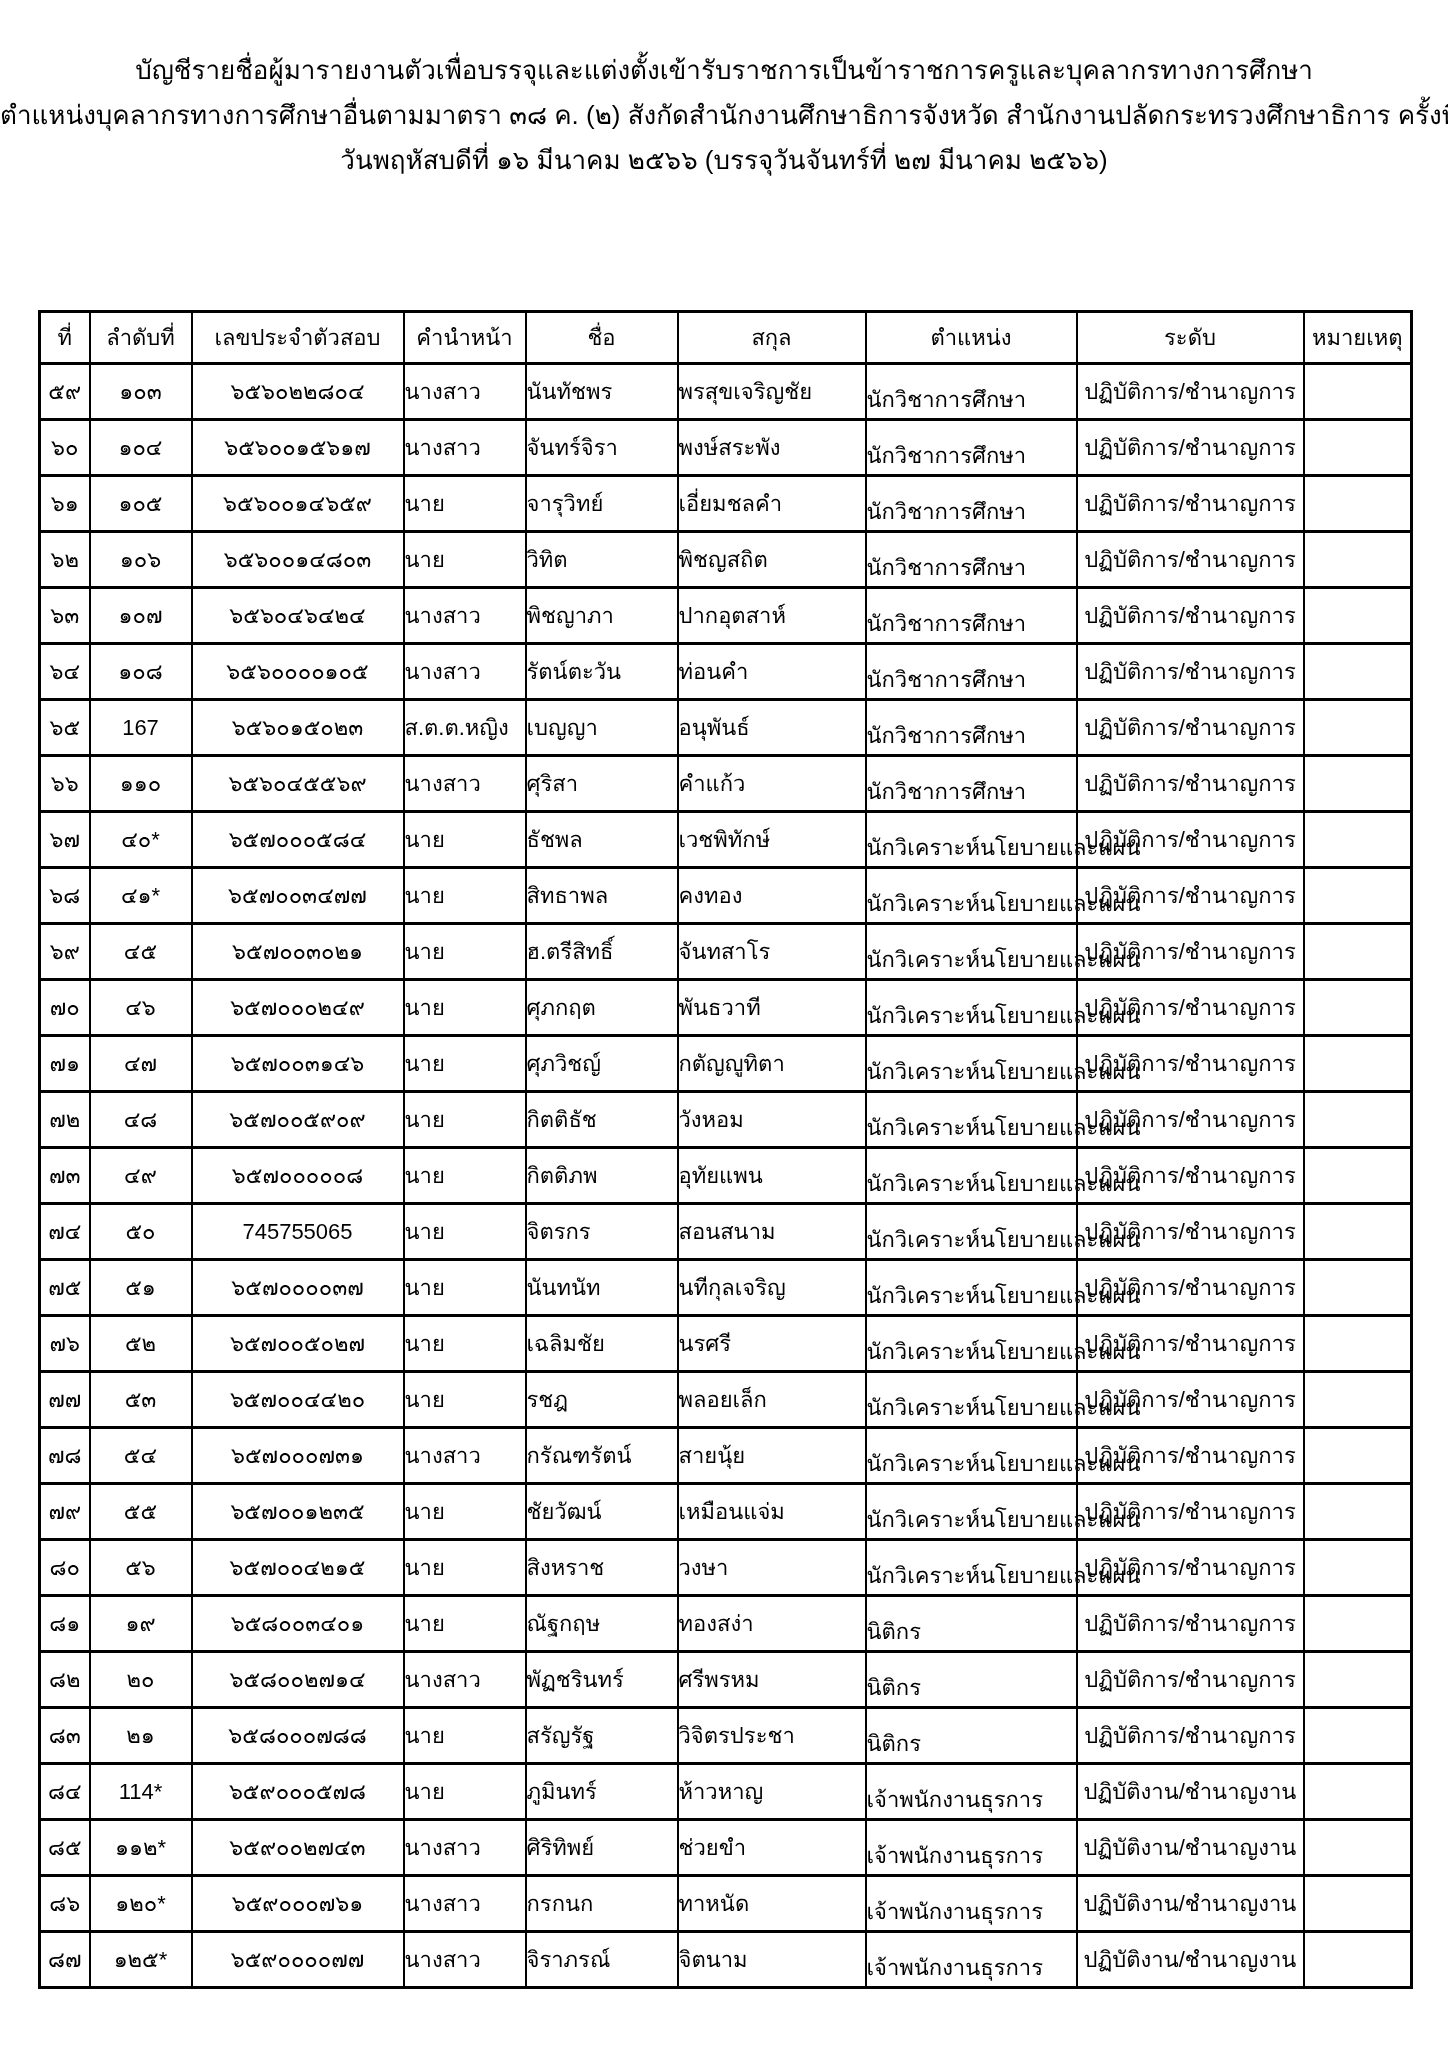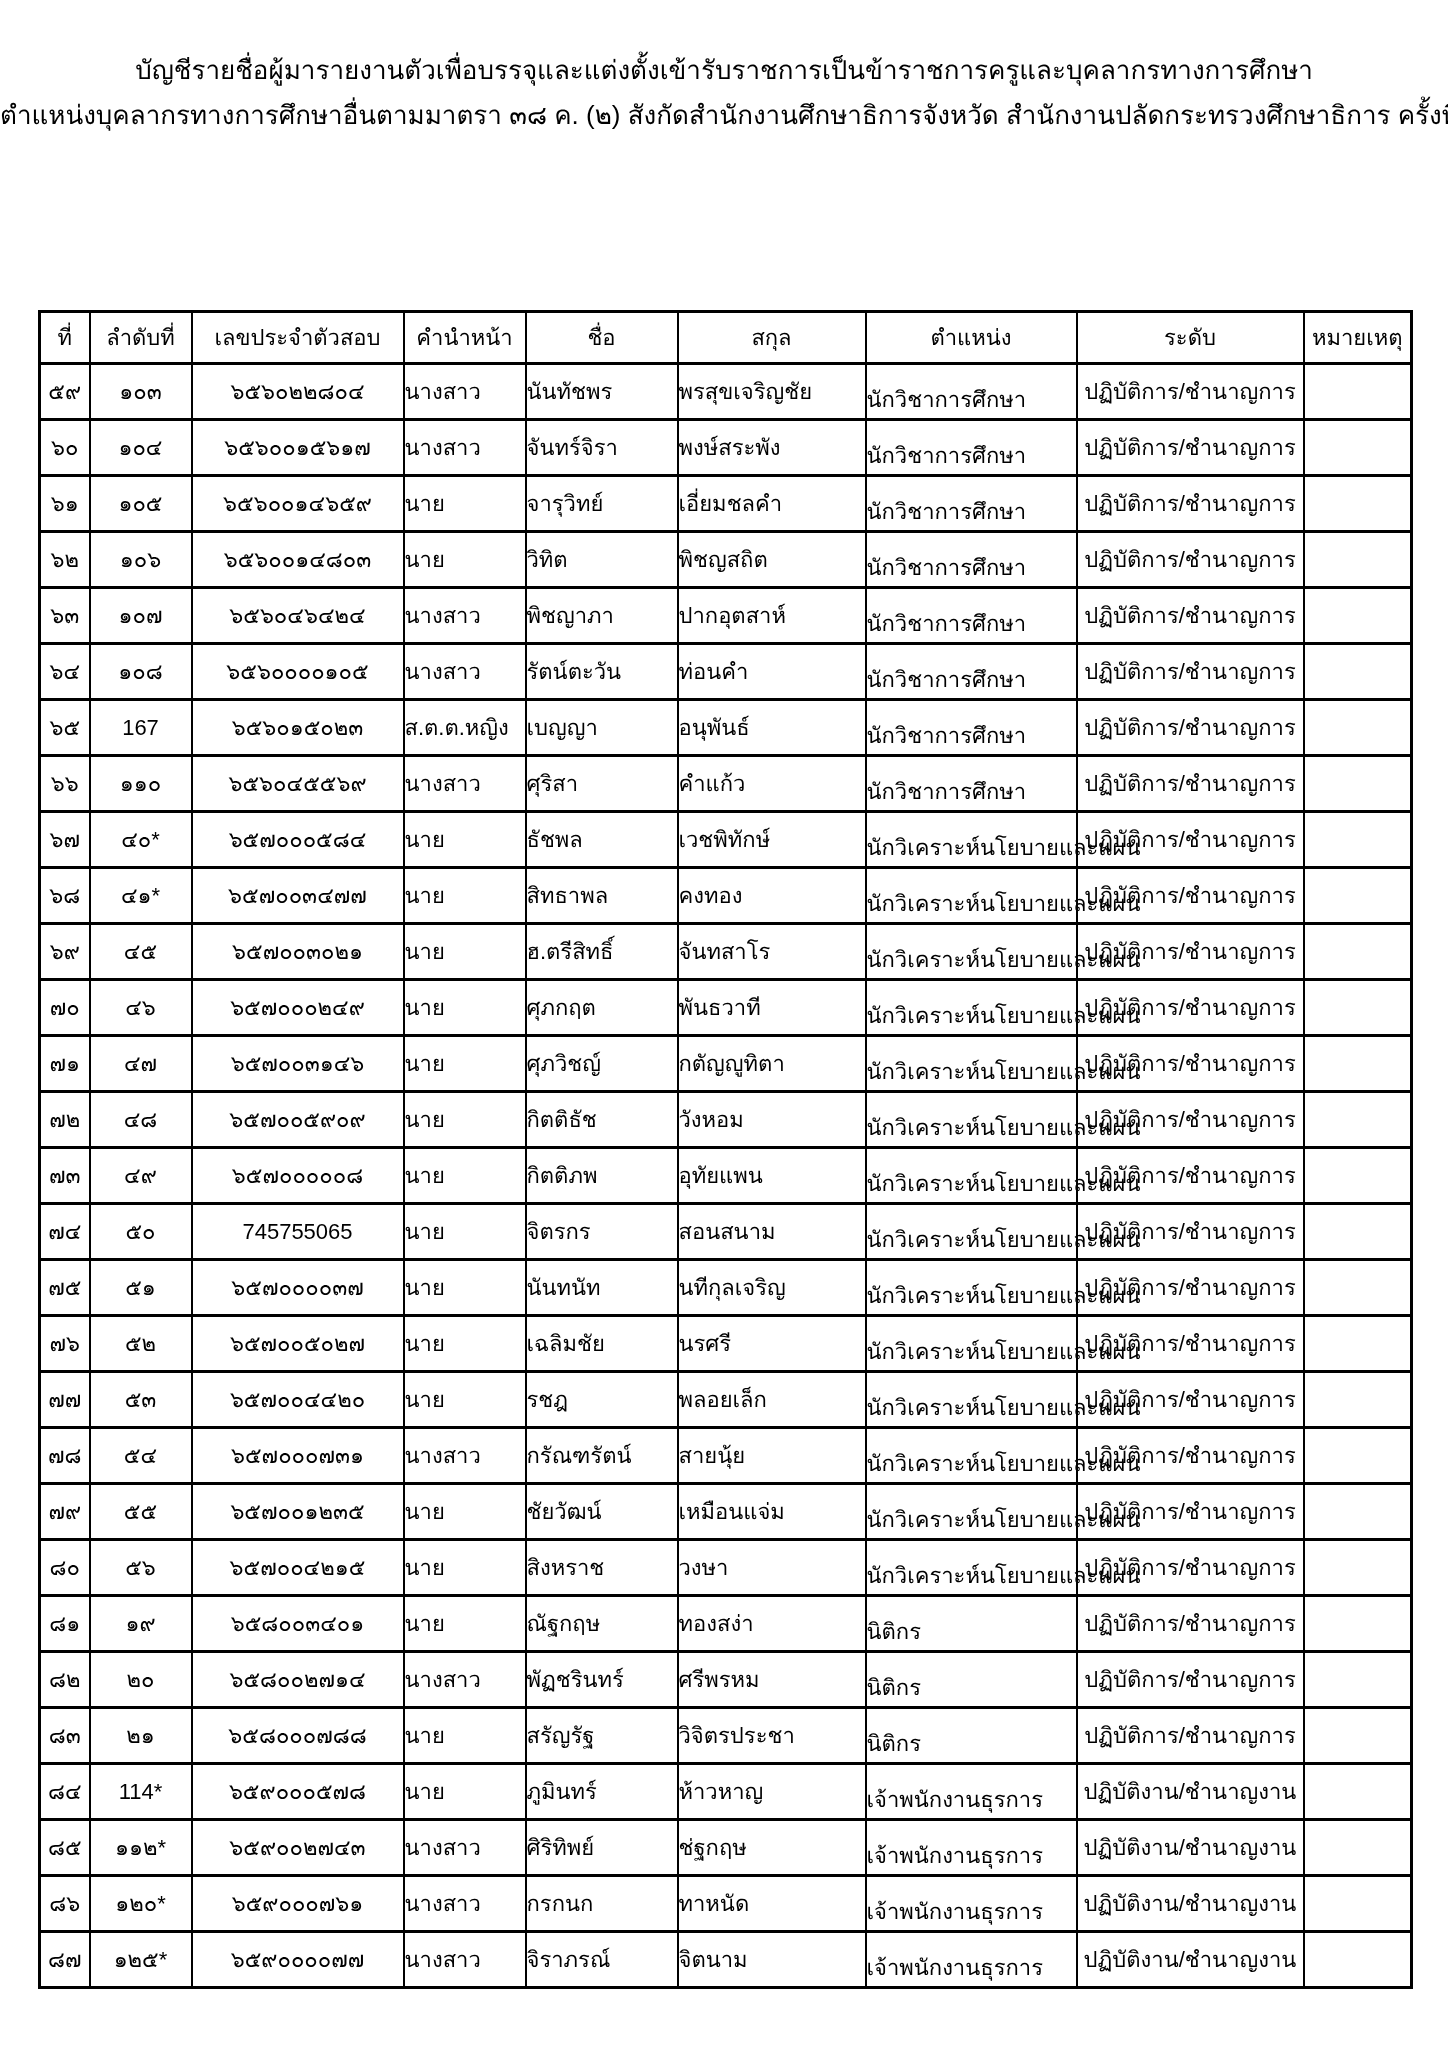--- a/index.html
+++ b/index.html
@@ -81,20 +81,21 @@
   }
 </style>
 </head>
 <body>
 
 <div class="page">
 
   <div class="doc-header">
     <div class="h-line">บัญชีรายชื่อผู้มารายงานตัวเพื่อบรรจุและแต่งตั้งเข้ารับราชการเป็นข้าราชการครูและบุคลากรทางการศึกษา</div>
     <div class="h-line">ตำแหน่งบุคลากรทางการศึกษาอื่นตามมาตรา ๓๘ ค. (๒) สังกัดสำนักงานศึกษาธิการจังหวัด สำนักงานปลัดกระทรวงศึกษาธิการ ครั้งที่ ๔</div>
+    <div class="h-line">วันพฤหัสบดีที่ ๑๖ มีนาคม ๒๕๖๖ (บรรจุวันจันทร์ที่ ๒๗ มีนาคม ๒๕๖๖)</div>
   </div>
 
   <div class="table-wrap">
     <table class="roster">
       <colgroup>
         <col class="c0">
           <col class="c1">
           <col class="c2">
           <col class="c3">
         <col class="c4">
@@ -402,21 +403,21 @@
             <td class="c6"><span>เจ้าพนักงานธุรการ</span></td>
             <td class="c7"><span>ปฏิบัติงาน/ชำนาญงาน</span></td>
             <td class="c8"><span></span></td>
           </tr>
           <tr>
             <td class="c0"><span>๘๕</span></td>
             <td class="c1"><span>๑๑๒*</span></td>
             <td class="c2"><span>๖๕๙๐๐๒๗๔๓</span></td>
             <td class="c3"><span>นางสาว</span></td>
             <td class="c4"><span>ศิริทิพย์</span></td>
-            <td class="c5"><span>ช่ฐกฤษ</span></td>
+            <td class="c5"><span>ช่วยขำ</span></td>
             <td class="c6"><span>เจ้าพนักงานธุรการ</span></td>
             <td class="c7"><span>ปฏิบัติงาน/ชำนาญงาน</span></td>
             <td class="c8"><span></span></td>
           </tr>
           <tr>
             <td class="c0"><span>๘๖</span></td>
             <td class="c1"><span>๑๒๐*</span></td>
             <td class="c2"><span>๖๕๙๐๐๐๗๖๑</span></td>
             <td class="c3"><span>นางสาว</span></td>
             <td class="c4"><span>กรกนก</span></td>

